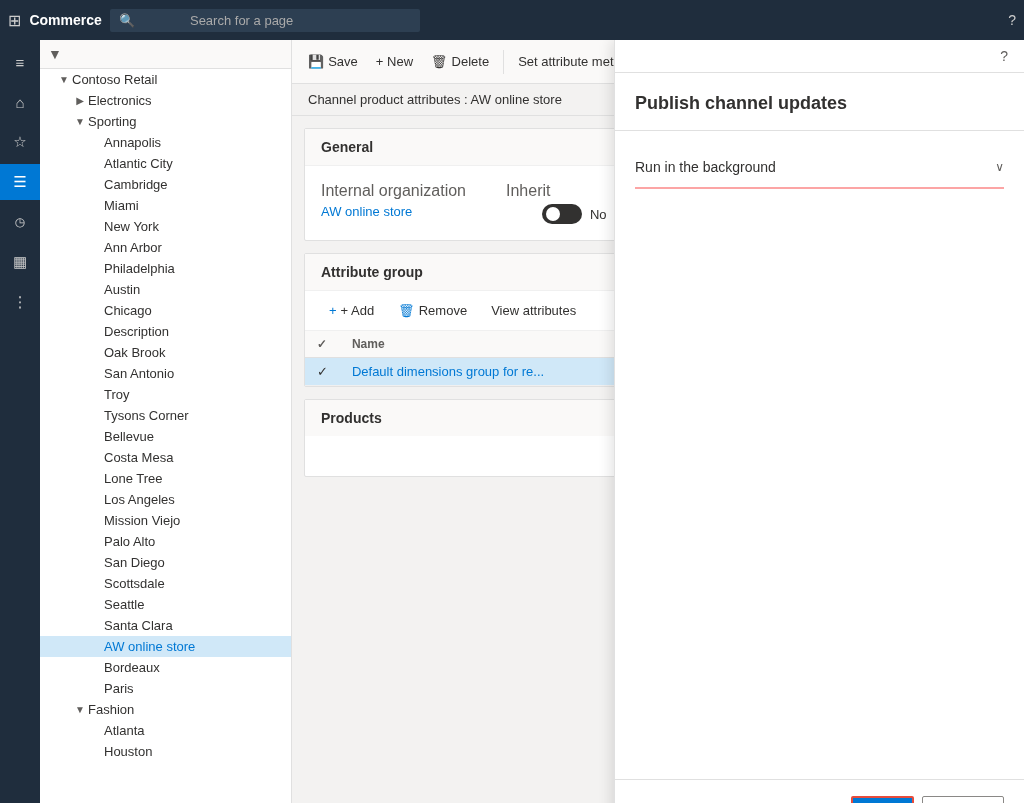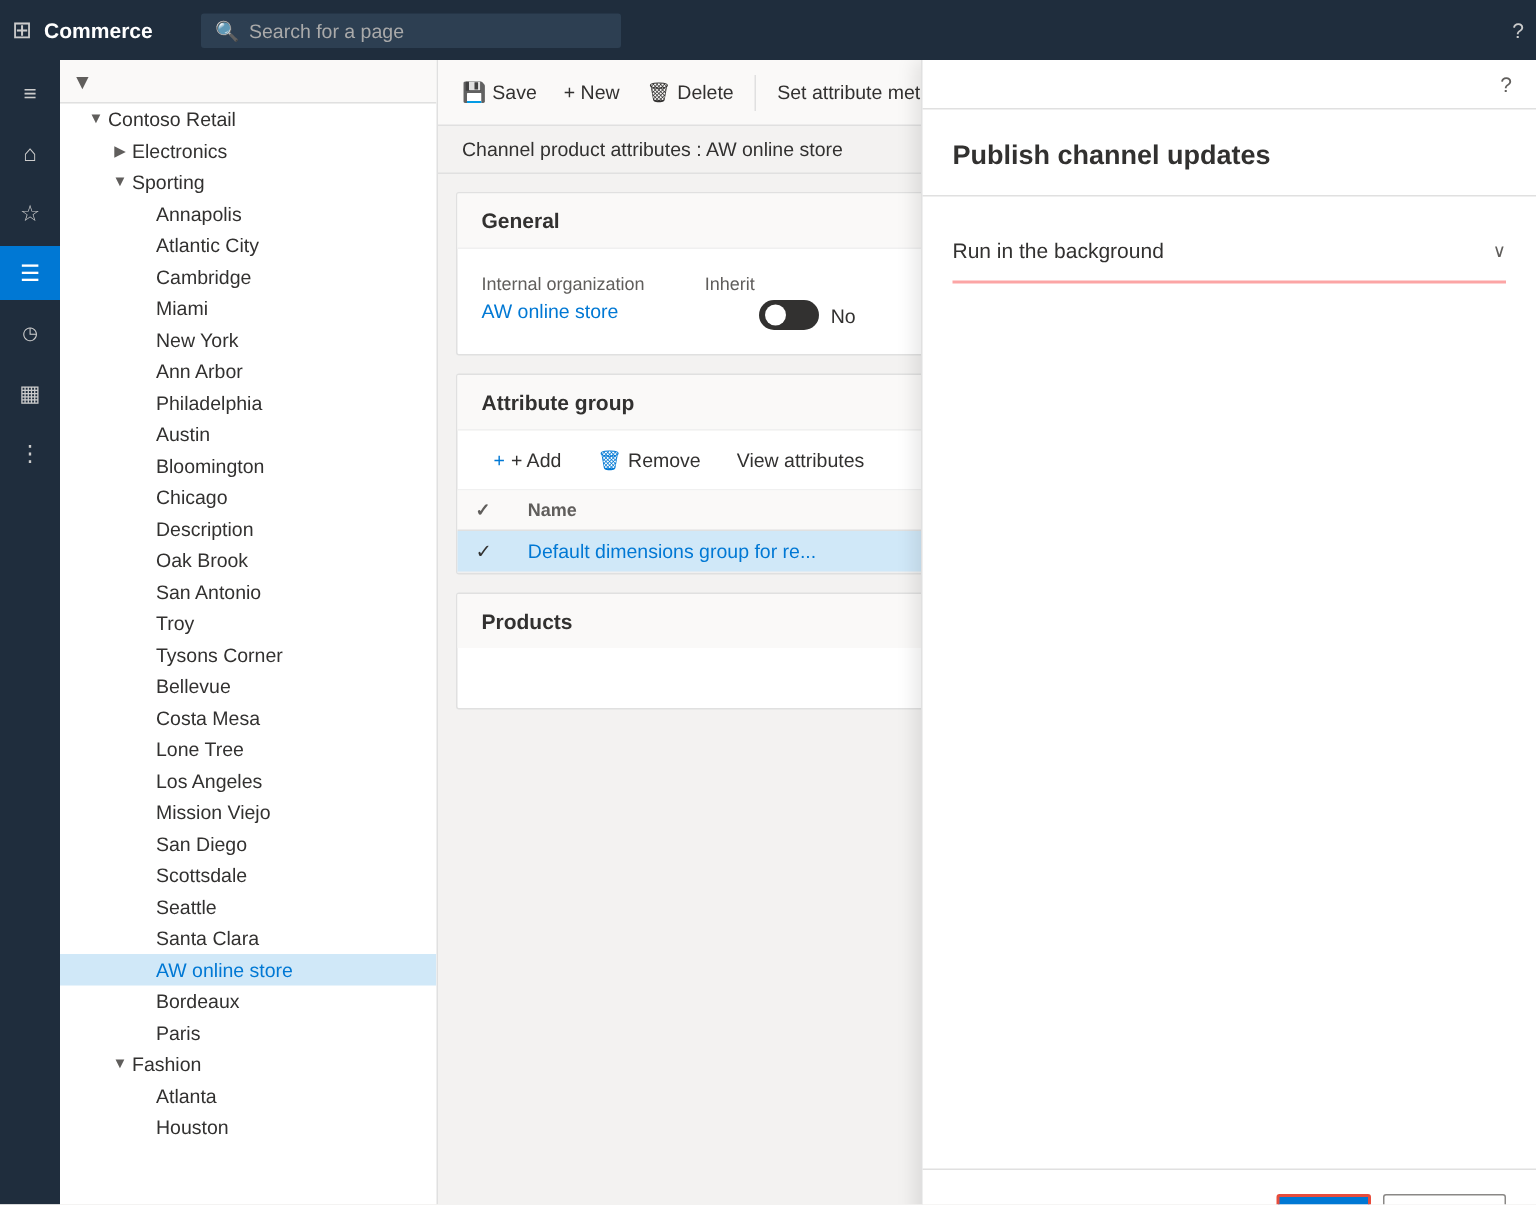--- a/index.html
+++ b/index.html
@@ -9,38 +9,39 @@
     .top-bar {
       display: flex;
       align-items: center;
       background: #1f2d3d;
       height: 40px;
       padding: 0 8px;
       gap: 8px;
       flex-shrink: 0;
     }
     .top-bar-grid-icon { color: #ccc; font-size: 16px; cursor: pointer; }
-    .top-bar-title { color: #fff; font-size: 14px; font-weight: 600; margin-right: 24px; }
+    .top-bar-title { color: #fff; font-size: 14px; font-weight: 600; margin-right: 0; }
     .top-bar-search {
       display: flex;
       align-items: center;
       background: #2d3f52;
       border: none;
       border-radius: 2px;
       padding: 4px 10px;
       gap: 6px;
       flex: 0 0 280px;
     }
     .top-bar-search input {
       background: transparent;
       border: none;
       outline: none;
       color: #aaa;
       font-size: 13px;
       width: 220px;
+      margin-left: 48px;
     }
     .top-bar-search input::placeholder { color: #aaa; }
     .search-icon-top { color: #aaa; font-size: 13px; }
     .top-bar-help { color: #ccc; margin-left: auto; font-size: 14px; }
 
     
     .main-container {
       display: flex;
       flex: 1;
       overflow: hidden;
@@ -168,21 +169,21 @@
       background: #faf9f8;
     }
     .section-body { padding: 16px; }
 
     .form-row {
       display: flex;
       gap: 40px;
       align-items: flex-start;
     }
     .form-field { display: flex; flex-direction: column; gap: 4px; }
-    .form-label { font-size: 12px; color: #605e5c; }
+    .form-label { font-size: 16px; color: #605e5c; }
     .form-value { color: #0078d4; font-size: 13px; cursor: pointer; }
 
     
     .toggle-row { display: flex; align-items: center; gap: 8px; padding-left: 36px; }
     .toggle {
       width: 40px; height: 20px;
       background: #323130;
       border-radius: 10px;
       position: relative;
       cursor: pointer;
@@ -417,27 +418,20 @@
           <span class="tree-indent"></span>
           <span class="tree-indent"></span>
         <span class="tree-toggle"></span>
         <span class="tree-label">Austin</span>
       </div>
       <div class="tree-item">
         <span class="tree-indent"></span>
           <span class="tree-indent"></span>
           <span class="tree-indent"></span>
         <span class="tree-toggle"></span>
-        <span class="tree-label">Bloomington</span>
-      </div>
-      <div class="tree-item">
-        <span class="tree-indent"></span>
-          <span class="tree-indent"></span>
-          <span class="tree-indent"></span>
-        <span class="tree-toggle"></span>
         <span class="tree-label">Chicago</span>
       </div>
       <div class="tree-item">
         <span class="tree-indent"></span>
           <span class="tree-indent"></span>
           <span class="tree-indent"></span>
         <span class="tree-toggle"></span>
         <span class="tree-label">Description</span>
       </div>
       <div class="tree-item">
@@ -495,20 +489,27 @@
           <span class="tree-indent"></span>
         <span class="tree-toggle"></span>
         <span class="tree-label">Los Angeles</span>
       </div>
       <div class="tree-item">
         <span class="tree-indent"></span>
           <span class="tree-indent"></span>
           <span class="tree-indent"></span>
         <span class="tree-toggle"></span>
         <span class="tree-label">Mission Viejo</span>
+      </div>
+      <div class="tree-item">
+        <span class="tree-indent"></span>
+          <span class="tree-indent"></span>
+          <span class="tree-indent"></span>
+        <span class="tree-toggle"></span>
+        <span class="tree-label">Palo Alto</span>
       </div>
       <div class="tree-item">
         <span class="tree-indent"></span>
           <span class="tree-indent"></span>
           <span class="tree-indent"></span>
         <span class="tree-toggle"></span>
         <span class="tree-label">San Diego</span>
       </div>
       <div class="tree-item">
         <span class="tree-indent"></span>

